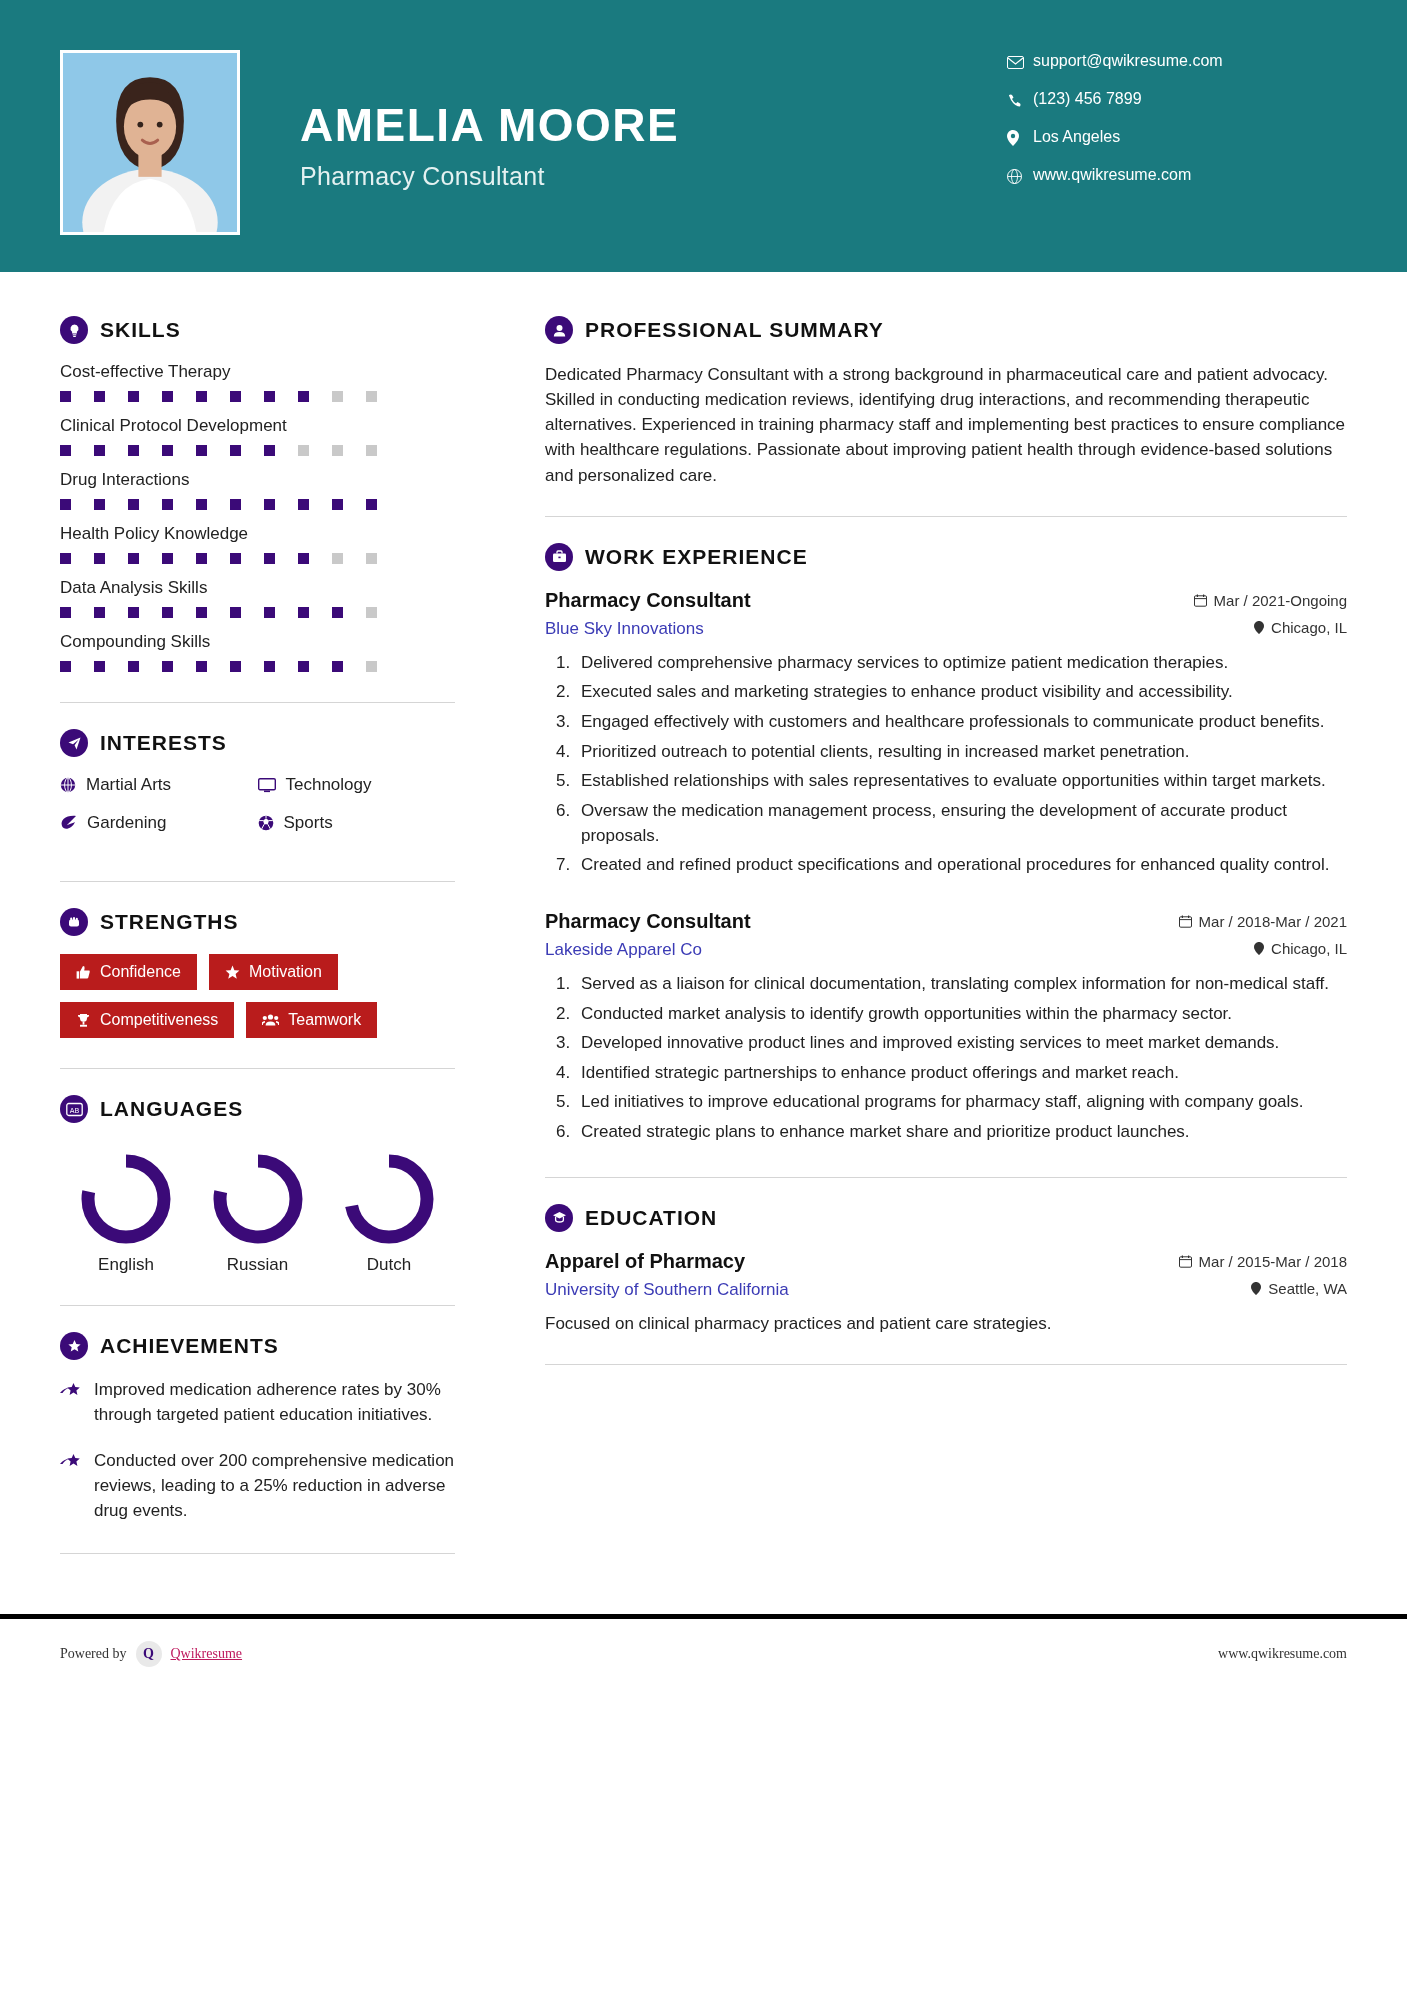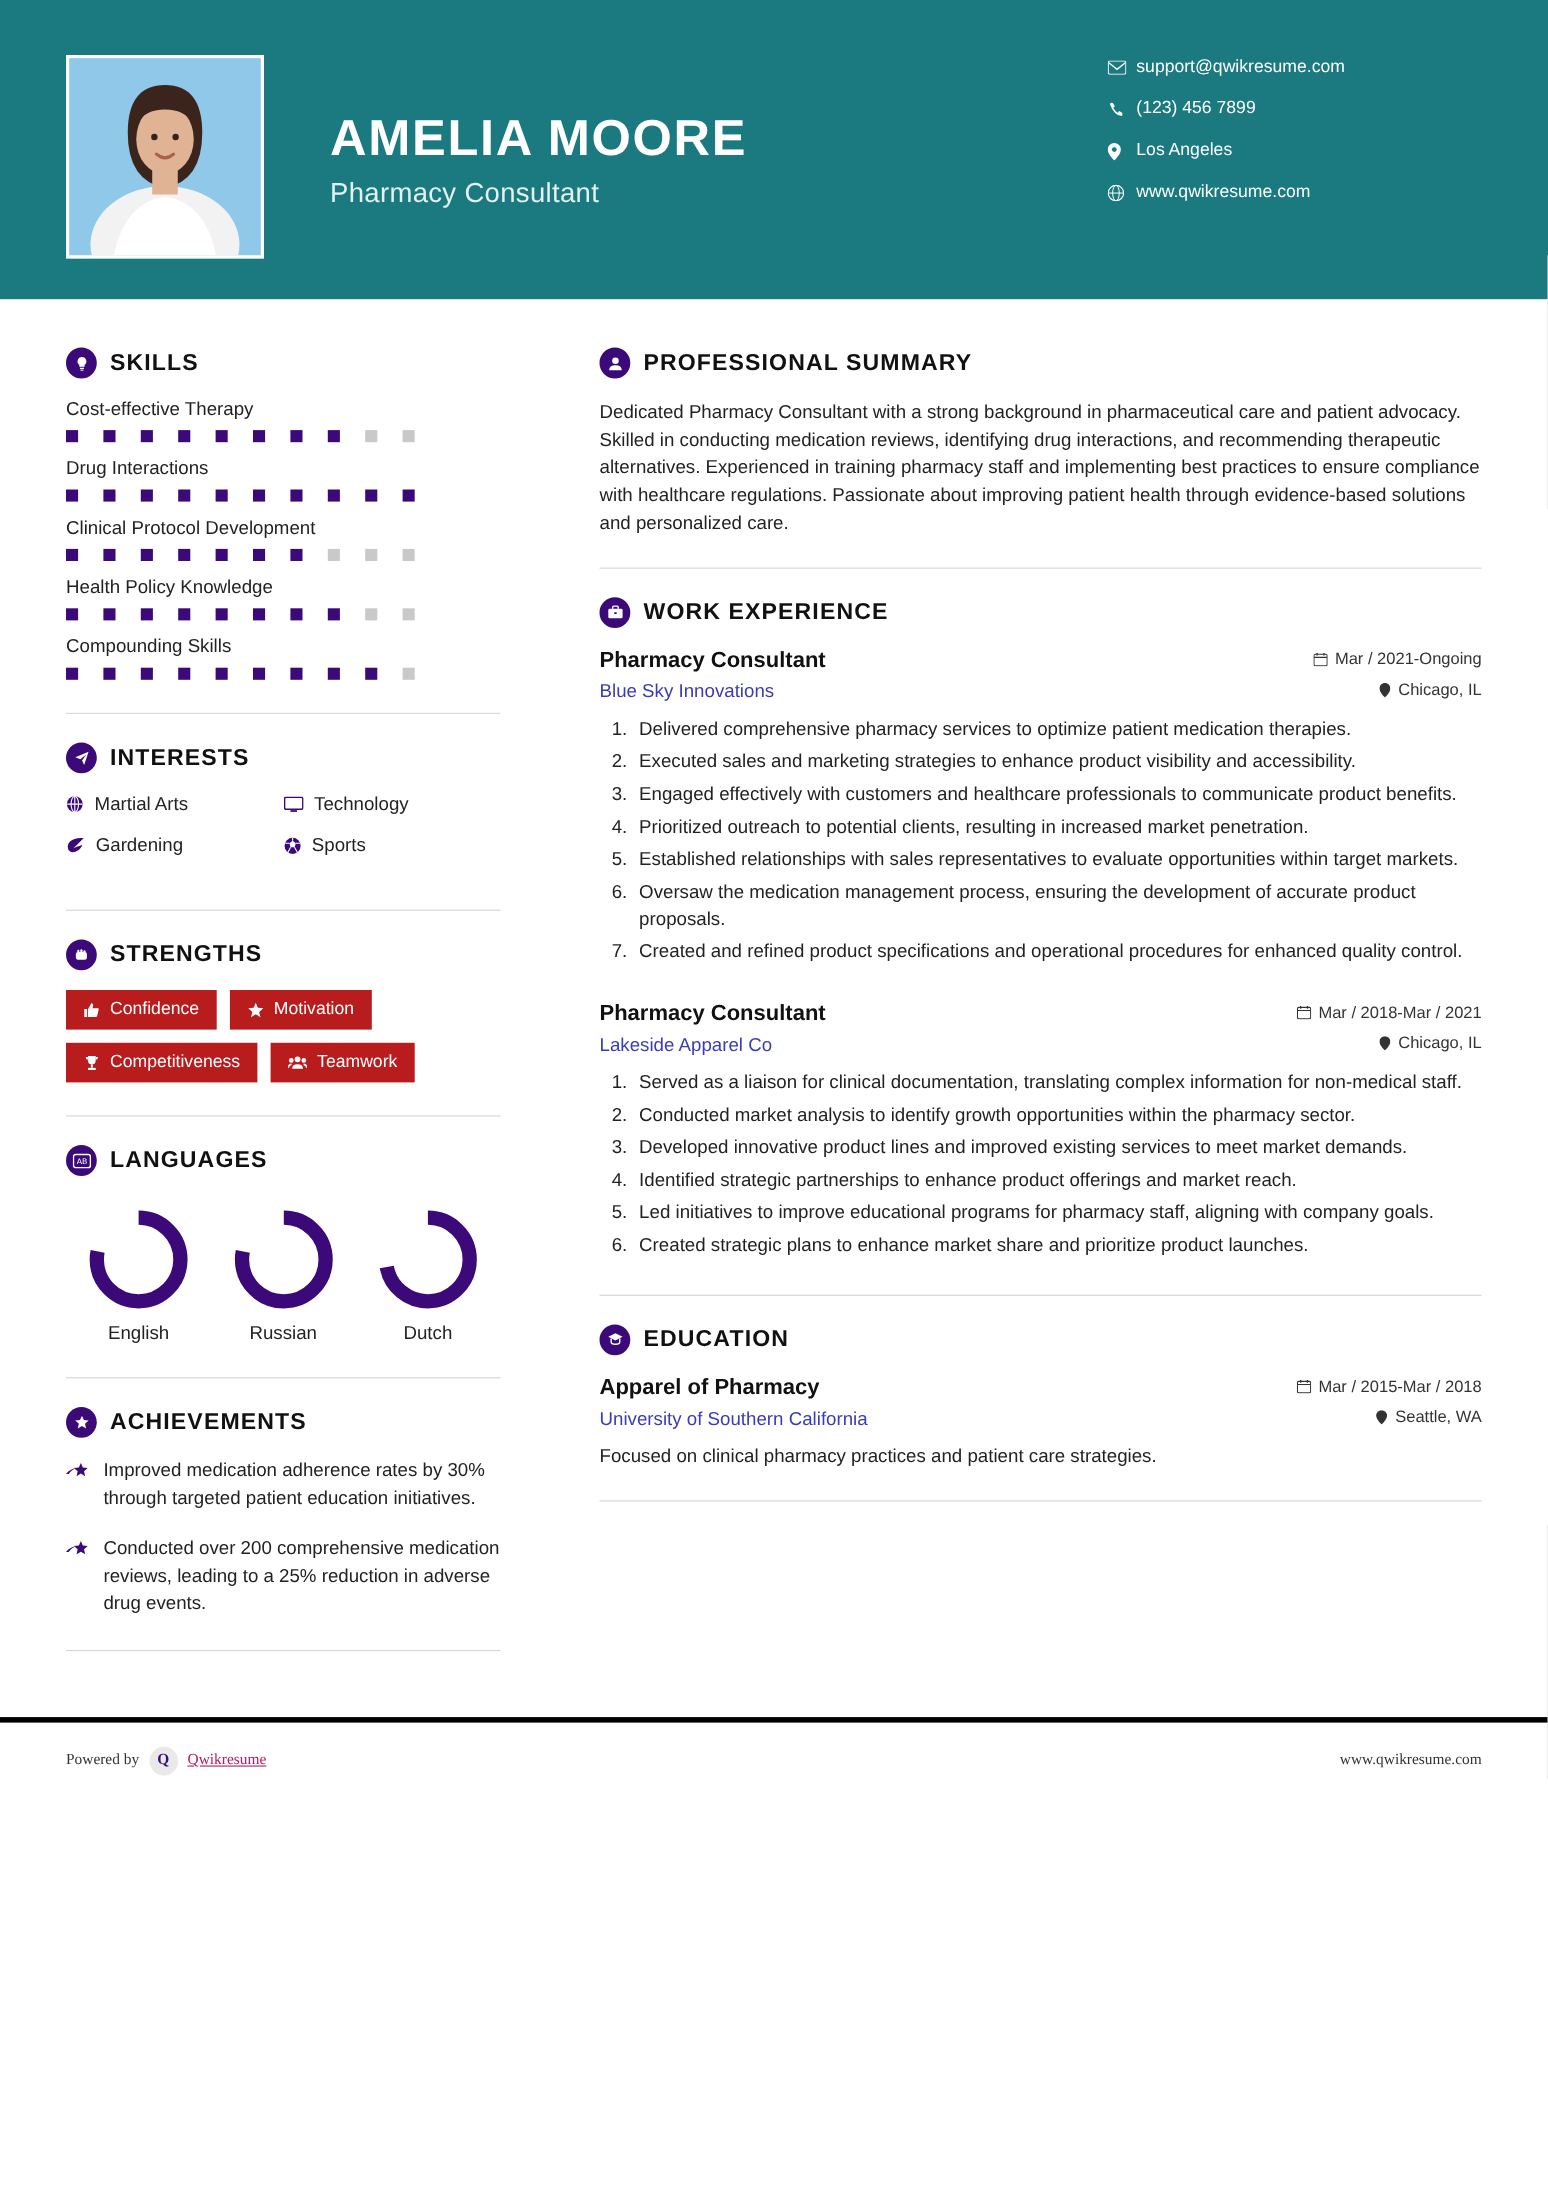--- a/index.html
+++ b/index.html
@@ -314,61 +314,76 @@
                 <span class="dot"></span>
                 <span class="dot"></span>
                 <span class="dot"></span>
                 <span class="dot"></span>
                 <span class="dot"></span>
                 <span class="dot off"></span>
                 <span class="dot off"></span>
               </div>
             </div>
             <div>
+              <div class="skill-name">Clinical Protocol Development</div>
+              <div class="dots">
+                <span class="dot"></span>
+                <span class="dot"></span>
+                <span class="dot"></span>
+                <span class="dot"></span>
+                <span class="dot"></span>
+                <span class="dot"></span>
+                <span class="dot"></span>
+                <span class="dot off"></span>
+                <span class="dot off"></span>
+                <span class="dot off"></span>
+              </div>
+            </div>
+            <div>
               <div class="skill-name">Drug Interactions</div>
               <div class="dots">
                 <span class="dot"></span>
                 <span class="dot"></span>
                 <span class="dot"></span>
                 <span class="dot"></span>
                 <span class="dot"></span>
                 <span class="dot"></span>
                 <span class="dot"></span>
                 <span class="dot"></span>
                 <span class="dot"></span>
                 <span class="dot"></span>
-              </div>
-            </div>
-            <div>
-              <div class="skill-name">Clinical Protocol Development</div>
-              <div class="dots">
-                <span class="dot"></span>
-                <span class="dot"></span>
-                <span class="dot"></span>
-                <span class="dot"></span>
-                <span class="dot"></span>
-                <span class="dot"></span>
-                <span class="dot"></span>
-                <span class="dot off"></span>
-                <span class="dot off"></span>
-                <span class="dot off"></span>
               </div>
             </div>
             <div>
               <div class="skill-name">Health Policy Knowledge</div>
               <div class="dots">
                 <span class="dot"></span>
                 <span class="dot"></span>
                 <span class="dot"></span>
                 <span class="dot"></span>
                 <span class="dot"></span>
                 <span class="dot"></span>
                 <span class="dot"></span>
                 <span class="dot"></span>
                 <span class="dot off"></span>
+                <span class="dot off"></span>
+              </div>
+            </div>
+            <div>
+              <div class="skill-name">Data Analysis Skills</div>
+              <div class="dots">
+                <span class="dot"></span>
+                <span class="dot"></span>
+                <span class="dot"></span>
+                <span class="dot"></span>
+                <span class="dot"></span>
+                <span class="dot"></span>
+                <span class="dot"></span>
+                <span class="dot"></span>
+                <span class="dot"></span>
                 <span class="dot off"></span>
               </div>
             </div>
             <div>
               <div class="skill-name">Compounding Skills</div>
               <div class="dots">
                 <span class="dot"></span>
                 <span class="dot"></span>
                 <span class="dot"></span>
                 <span class="dot"></span>

